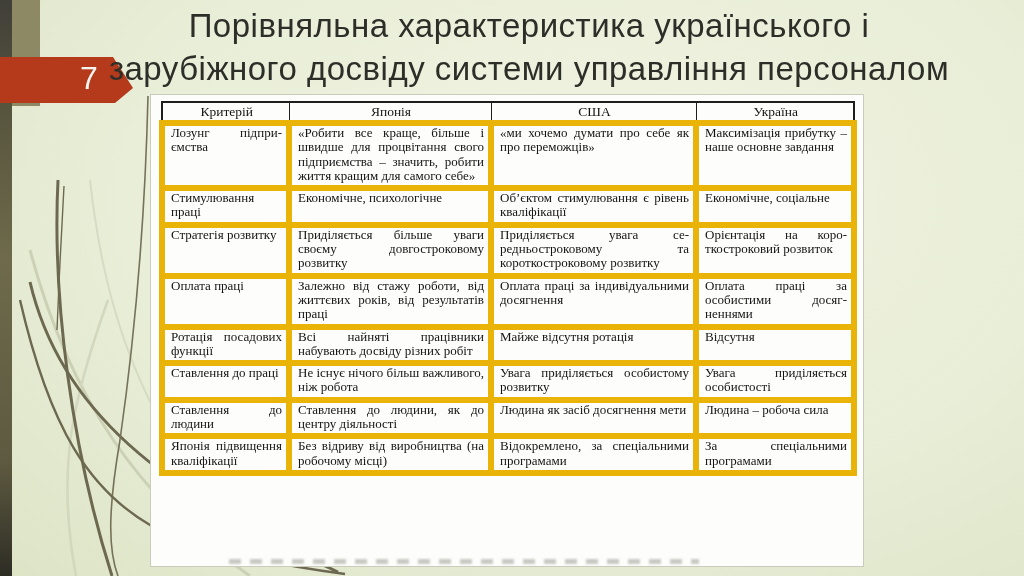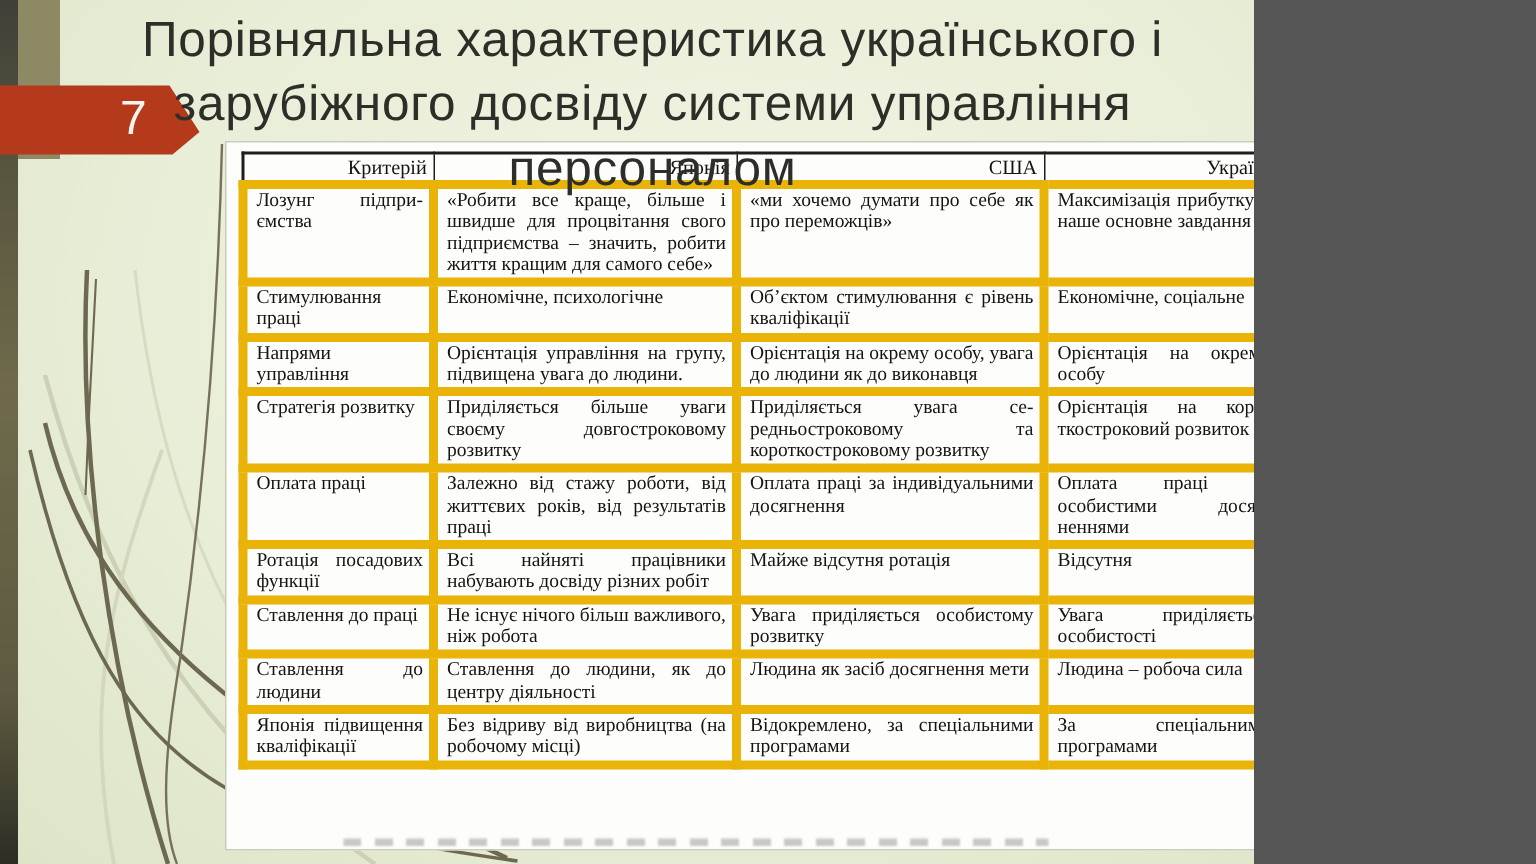--- a/index.html
+++ b/index.html
@@ -1,17 +1,17 @@
 <!DOCTYPE html>
 <html lang="uk"><head>
 <meta charset="utf-8">
 <style>
   html,body{margin:0;padding:0;background:#555;}
   .slide{
-    position:relative; width:836px; height:576px; overflow:hidden;
+    position:relative; width:1024px; height:576px; overflow:hidden;
     background:
       radial-gradient(ellipse at 58% 35%, #f0f3e1 0%, #e9eed8 55%, #dde4c6 100%);
     font-family:"Liberation Sans", sans-serif;
   }
   
   .edge-dark{
     position:absolute; left:0; top:0; width:12px; height:576px; z-index:1;
     background:linear-gradient(180deg,#403f38 0%,#57543e 18%,#6e6a4b 45%,#5e5a41 80%,#2e2d24 100%);
   }
   .edge-olive{
@@ -37,21 +37,21 @@
     background:#fdfdfb; border:1px solid #c9ccba; box-sizing:border-box;
   }
   table.cmp{
     border-collapse:collapse; table-layout:fixed;
     margin:6px 0 0 8px; width:692px;
     font-family:"Liberation Serif", serif; font-size:13px; color:#141414;
     border:2px solid #1e1e1e;
   }
   table.cmp th{
     border:1px solid #1e1e1e; border-bottom-width:2px;
-    font-weight:400; text-align:right; font-size:13.5px;
+    font-weight:400; text-align:center; font-size:13.5px;
     padding:1px 4px 1px 6px; line-height:15px;
   }
   table.cmp td{
     border:6px solid #eab308; vertical-align:top;
     padding:0 4px 2px 6px; line-height:14.3px;
     text-align:justify; hyphens:manual; overflow-wrap:break-word;
   }
   table.cmp tbody tr:nth-child(3) td,
   table.cmp tbody tr:nth-child(5) td,
   table.cmp tbody tr:nth-child(7) td,
@@ -117,26 +117,20 @@
             <td>«ми хочемо думати про себе як про переможців»</td>
             <td>Максимізація при­бутку – наше осно­вне завдання</td>
           </tr>
           <tr>
             <td>Стимулювання праці</td>
             <td>Економічне, психологічне</td>
             <td>Об’єктом стимулювання є рівень кваліфікації</td>
             <td>Економічне, соціа­льне</td>
           </tr>
           <tr>
-            <td>Напрями управління</td>
-            <td>Орієнтація управління на групу, підвищена увага до людини.</td>
-            <td>Орієнтація на окрему особу, увага до людини як до виконавця</td>
-            <td>Орієнтація на окре­му особу</td>
-          </tr>
-          <tr>
             <td>Стратегія роз­витку</td>
             <td>Приділяється більше ува­ги своєму довгостроково­му розвитку</td>
             <td>Приділяється увага се­редньостроковому та короткостроковому роз­витку</td>
             <td>Орієнтація на коро­ткостроковий роз­виток</td>
           </tr>
           <tr>
             <td>Оплата праці</td>
             <td>Залежно від стажу роботи, від життєвих років, від результатів праці</td>
             <td>Оплата праці за індиві­дуальними досягнення</td>
             <td>Оплата праці за особистими досяг­неннями</td>

